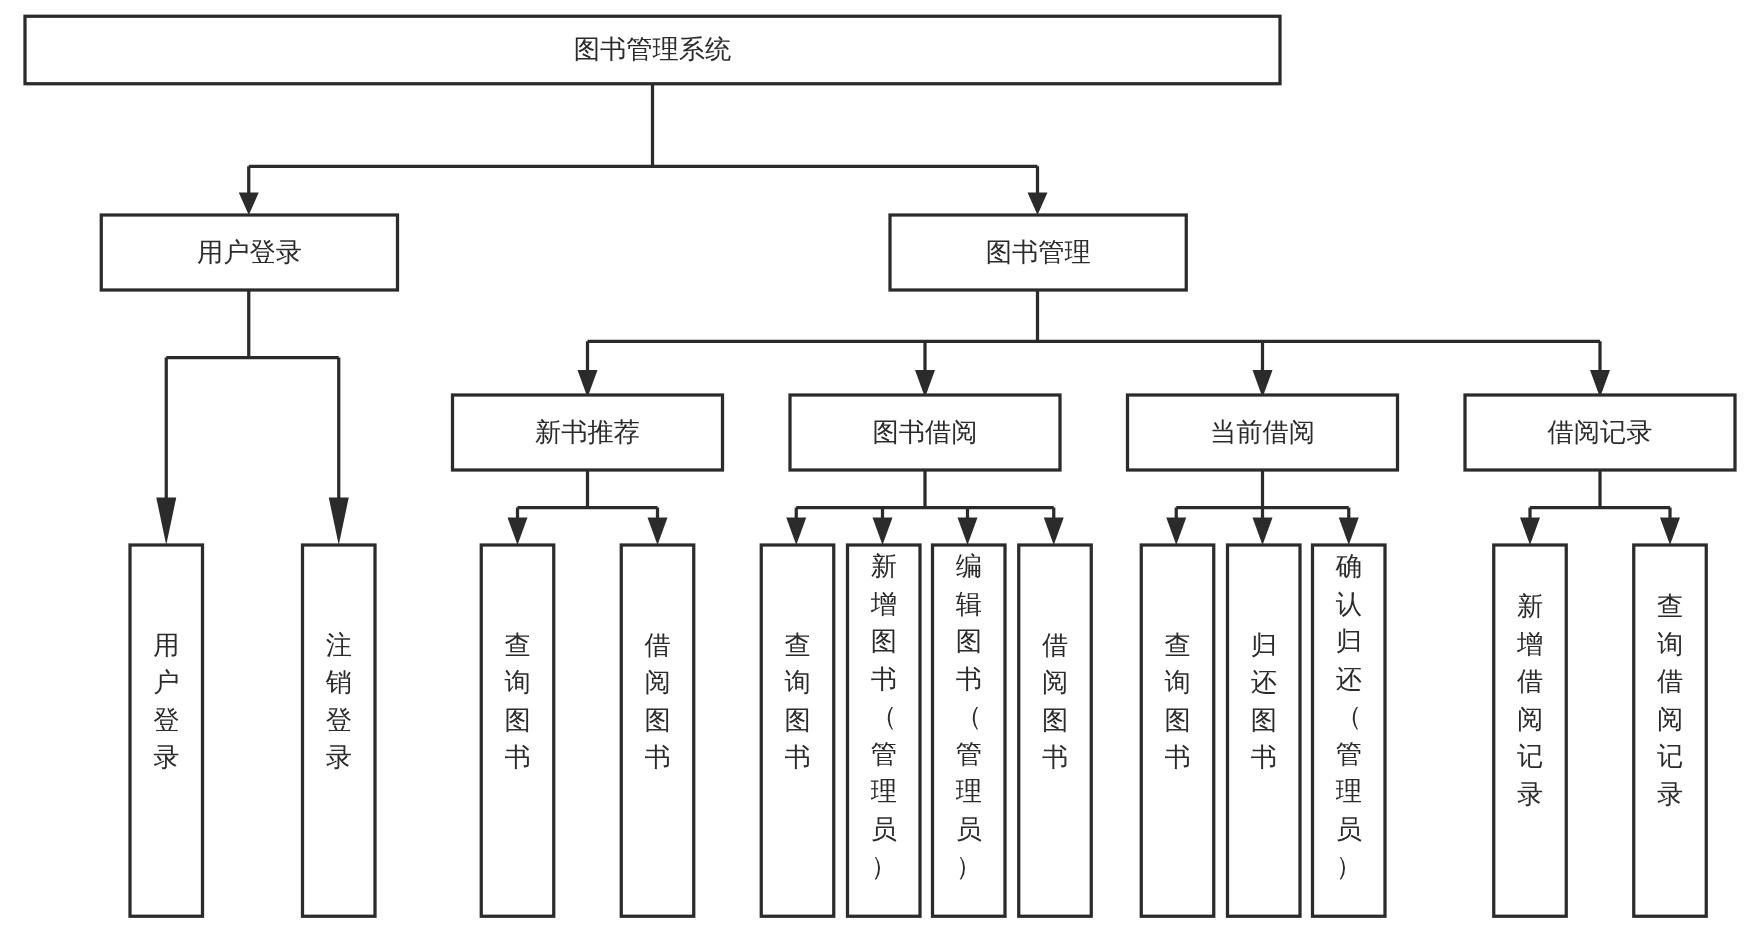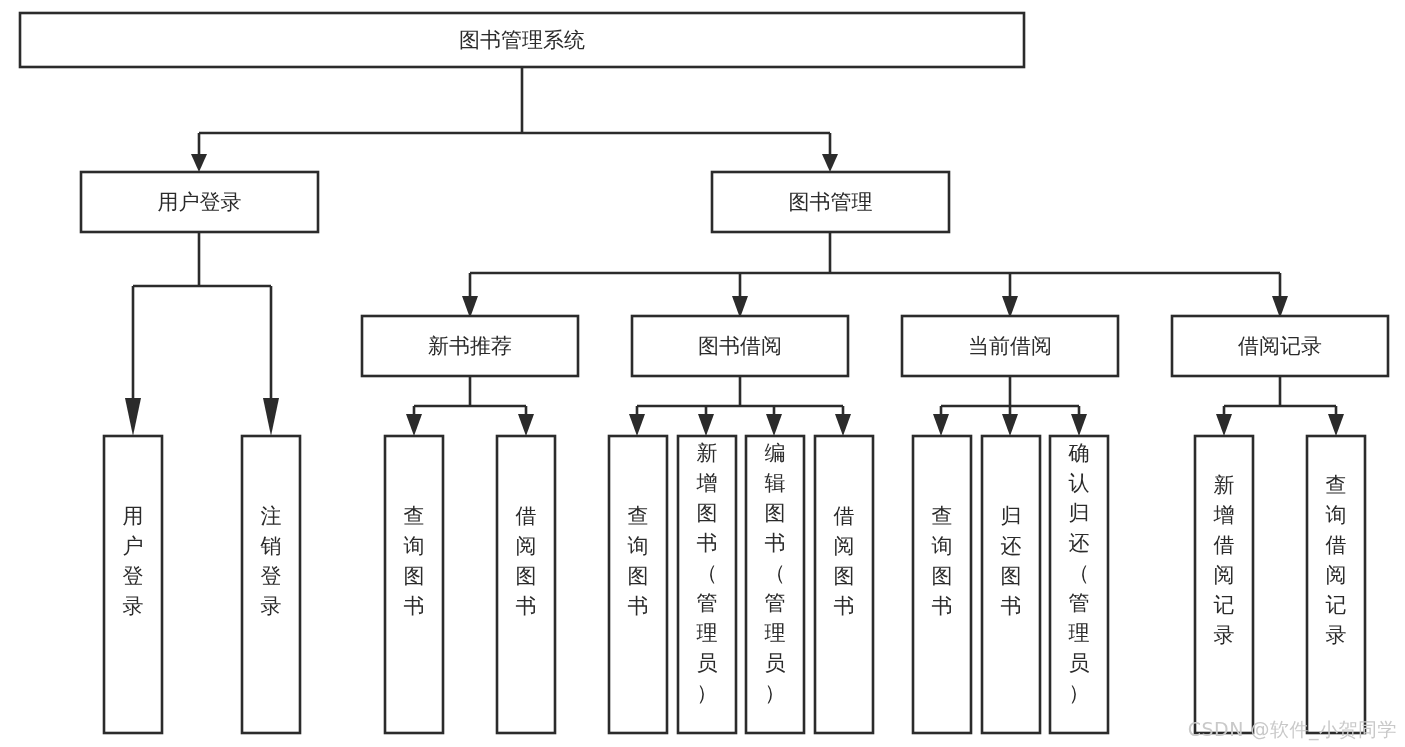--- a/index.html
+++ b/index.html
@@ -228,14 +228,13 @@
       <rect class="node-box" x="1195" y="436" width="58" height="297"></rect>
       <text class="leaf-label" x="1224" y="492"><tspan x="1224" dy="0">新</tspan><tspan x="1224" dy="30">增</tspan><tspan x="1224" dy="30">借</tspan><tspan x="1224" dy="30">阅</tspan><tspan x="1224" dy="30">记</tspan><tspan x="1224" dy="30">录</tspan></text>
     </g>
     <g>
       <rect class="node-box" x="1307" y="436" width="58" height="297"></rect>
       <text class="leaf-label" x="1336" y="492"><tspan x="1336" dy="0">查</tspan><tspan x="1336" dy="30">询</tspan><tspan x="1336" dy="30">借</tspan><tspan x="1336" dy="30">阅</tspan><tspan x="1336" dy="30">记</tspan><tspan x="1336" dy="30">录</tspan></text>
     </g>
 
   </svg>
 
-  <div class="watermark">CSDN @软件_小贺同学</div>
 </div>
 
 </body></html>

